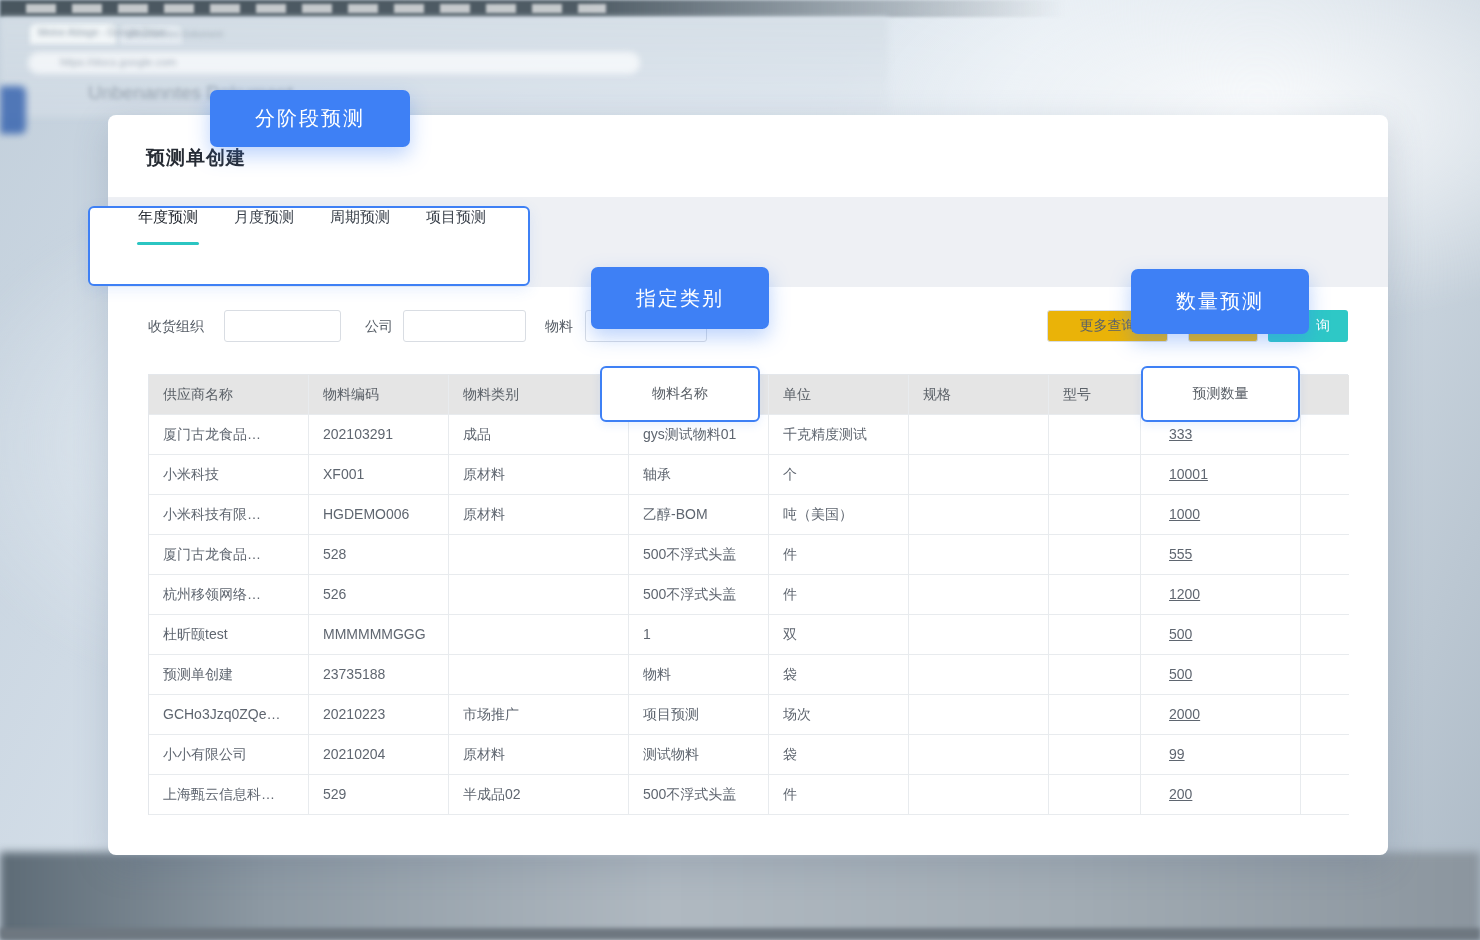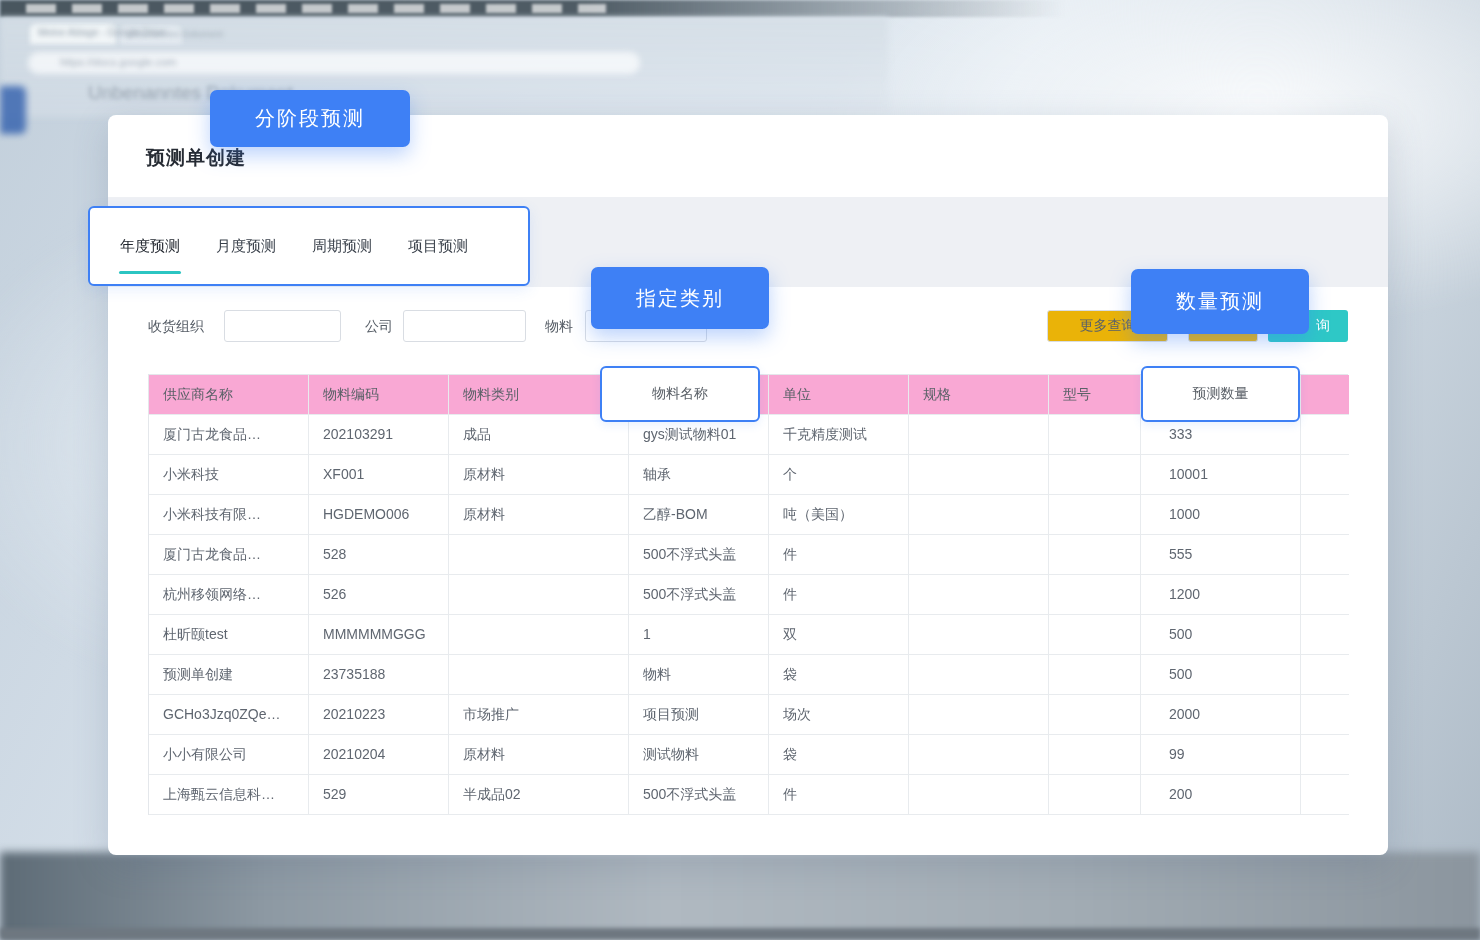--- a/index.html
+++ b/index.html
@@ -48,27 +48,27 @@
     font-size:14px;color:#5a6168;display:flex;align-items:center;justify-content:center;cursor:pointer;}
   .btn-more{left:939px;width:121px;}
   .btn-hidden{left:1080px;width:70px;}
   .btn-query{left:1160px;width:80px;border:none;background:#2ec8c6;color:#fff;
     justify-content:flex-end;padding-right:18px;}
   
   .grid{position:absolute;left:40px;top:259px;width:1200px;display:grid;
     border:1px solid #e4e7eb;border-bottom:none;}
   .th,.td{height:40px;line-height:39px;font-size:14px;white-space:nowrap;overflow:hidden;
     border-right:1px solid #e8ebee;border-bottom:1px solid #e8ebee;padding-left:14px;background:#fff;}
-  .th{background:#f9a8d4;color:#5b6168;}
+  .th{background:#e5e5e5;color:#5b6168;}
   .td{color:#5f6670;}
   .c-last{border-right:none;}
-  .c-qty{padding-left:28px;}
+  .c-qty{padding-left:28px;text-decoration:underline;}
   
   .tabs-box{position:absolute;left:88px;top:206px;width:442px;height:80px;background:#fff;
-    border:2px solid #3e80f5;border-radius:6px;display:flex;align-items:center;padding-left:30px;
+    border:2px solid #3e80f5;border-radius:6px;display:flex;align-items:flex-start;padding-left:48px;
     box-shadow:0 4px 14px rgba(62,128,245,.12);}
   .tab{position:relative;font-size:15px;color:#3a414b;margin-right:36px;cursor:pointer;}
   .tab.active{color:#22272f;}
   .tab.active::after{content:"";position:absolute;left:-1px;right:-1px;bottom:-18px;height:3px;
     background:#2bc5c2;border-radius:2px;}
   .hl-box{position:absolute;background:#fff;border:2px solid #3e80f5;border-radius:6px;
     display:flex;align-items:center;justify-content:center;font-size:14px;color:#5b6168;
     box-shadow:0 3px 10px rgba(62,128,245,.12);}
   .hl-name{left:600px;top:366px;width:160px;height:56px;}
   .hl-qty{left:1141px;top:366px;width:159px;height:56px;}

